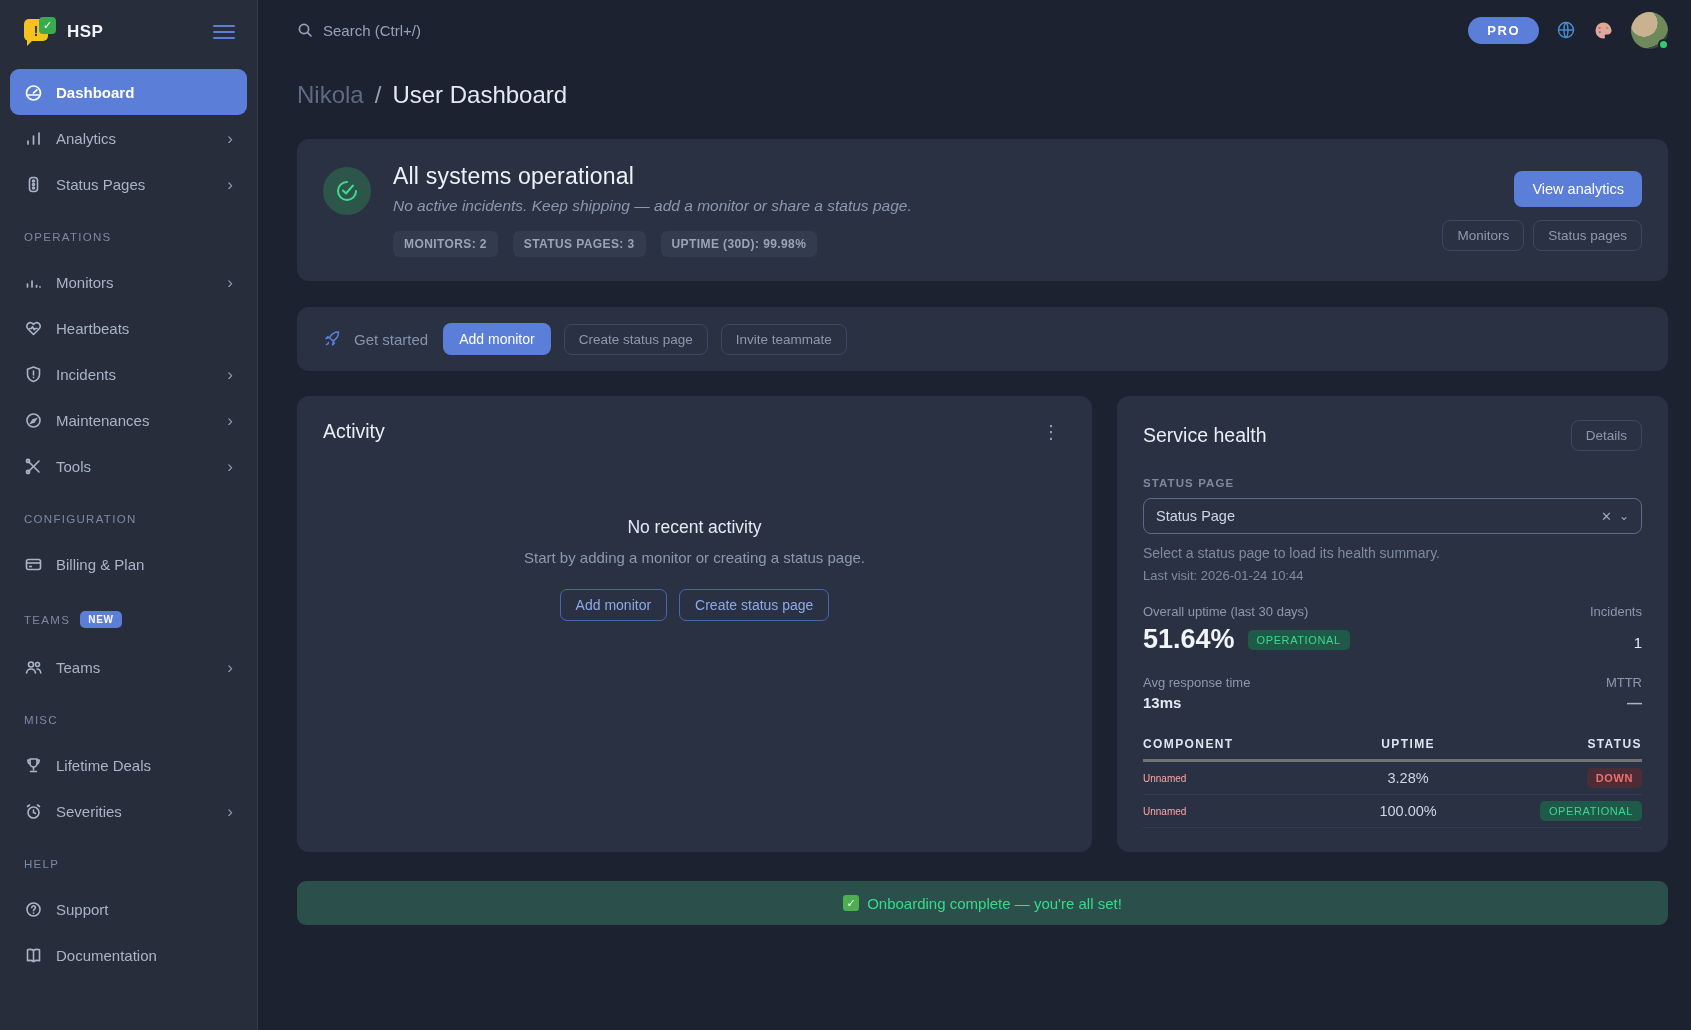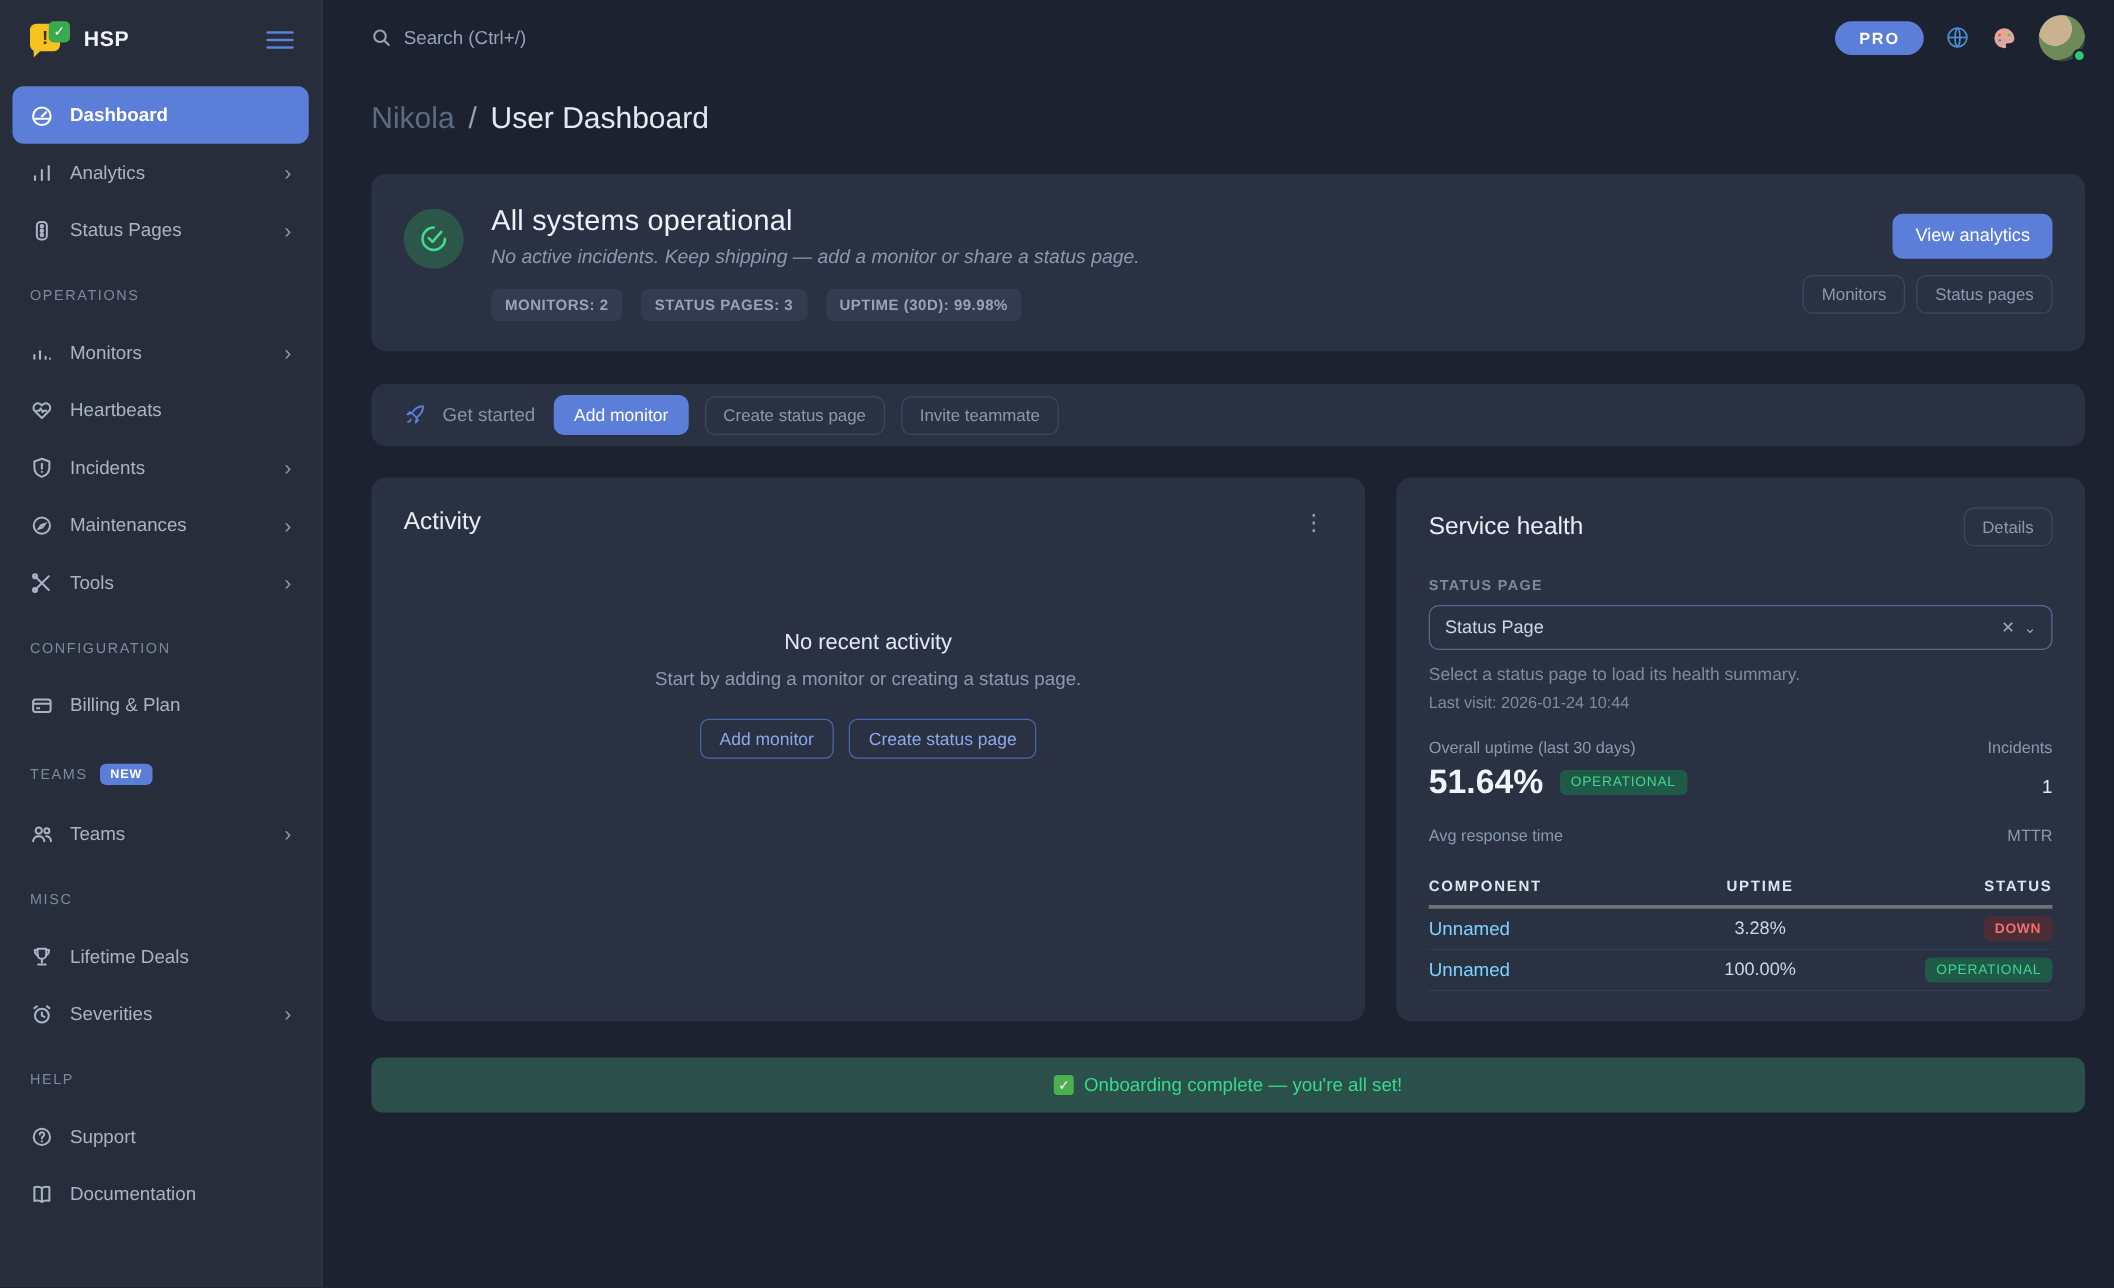--- a/index.html
+++ b/index.html
@@ -106,21 +106,21 @@
     padding:10px 18px; border-radius:8px; cursor:pointer;
     font-family:"Liberation Sans","DejaVu Sans",sans-serif;
   }
   .btn-ghost {
     background:transparent; border:1px solid #3d4761; color:#8b99b0;
     font-size:13.5px; padding:7px 14px; border-radius:8px; cursor:pointer;
     font-family:"Liberation Sans","DejaVu Sans",sans-serif;
   }
   .ghost-row { display:flex; gap:9px; }
   
-  .get-started { margin-top:26px; height:50px; display:flex; align-items:center; gap:13px; padding:0 26px; }
+  .get-started { margin-top:26px; height:64px; display:flex; align-items:center; gap:13px; padding:0 26px; }
   .gs-label { color:#8494ad; font-size:15px; margin-right:2px; }
   .btn-primary.small { padding:8px 16px; font-size:14px; }
   
   .columns { margin-top:25px; display:grid; grid-template-columns:1fr 551px; gap:25px; }
   .panel { padding:24px 26px; }
   .panel-header { display:flex; align-items:center; justify-content:space-between;gap:48px; }
   .panel-title { font-size:19.5px; color:#e9eef5; font-weight:500; }
   .kebab { color:#93a0b5; font-size:18px; cursor:pointer; line-height:1; padding:2px 6px; }
   .activity { min-height:430px; position:relative; }
   .empty-state { margin-top:74px; text-align:center; }
@@ -162,21 +162,21 @@
   .sh-strong { font-size:15px; font-weight:bold; color:#e4eaf3; }
   .sh-dash { font-size:15px; font-weight:bold; color:#aab4c4; }
   .sh-table { margin-top:18px; }
   .sh-tr { display:grid; grid-template-columns:1.2fr 1fr 1fr; align-items:center; height:33px; }
   .sh-th { font-size:12px; font-weight:bold; letter-spacing:1.4px; color:#dde5ef; border-bottom:3px solid #737373; }
   .sh-td { border-bottom:1px solid #333d52; }
   .c-left { text-align:left; }
   .c-mid { text-align:center; }
   .c-right { text-align:right; display:flex; justify-content:flex-end; align-items:center; }
   .sh-th .c-right-h { text-align:right; }
-  .cell-name { font-size:15px; color:#7dd3fc; }
+  .cell-name { font-size:10px; color:#fca5a5; }
   .cell-val { font-size:14.5px; color:#cdd6e4; }
   
   .banner {
     margin-top:29px; height:44px; border-radius:9px; background:#2b4f4a;
     display:flex; align-items:center; justify-content:center; gap:8px;
   }
   .banner-check {
     width:16px; height:16px; background:#4caf50; border-radius:3px; color:#fff;
     font-size:11px; display:flex; align-items:center; justify-content:center;
   }
@@ -503,20 +503,24 @@
         <span class="sh-big">
           <span>51.64%</span>
           <span class="badge-op">OPERATIONAL</span>
         </span>
         <span class="sh-num">1</span>
       </div>
 
       <div class="sh-row sh-resp-label-row">
         <span class="sh-mut">Avg response time</span>
         <span class="sh-mut">MTTR</span>
+      </div>
+      <div class="sh-row sh-resp-val-row">
+        <span class="sh-strong">13ms</span>
+        <span class="sh-dash">—</span>
       </div>
 
       <div class="sh-table">
         <div class="sh-tr sh-th">
           <span class="c-left">COMPONENT</span>
           <span class="c-mid">UPTIME</span>
           <span class="c-right-h" style="text-align:right;">STATUS</span>
         </div>
         <div class="sh-tr sh-td">
           <span class="c-left cell-name">Unnamed</span>

